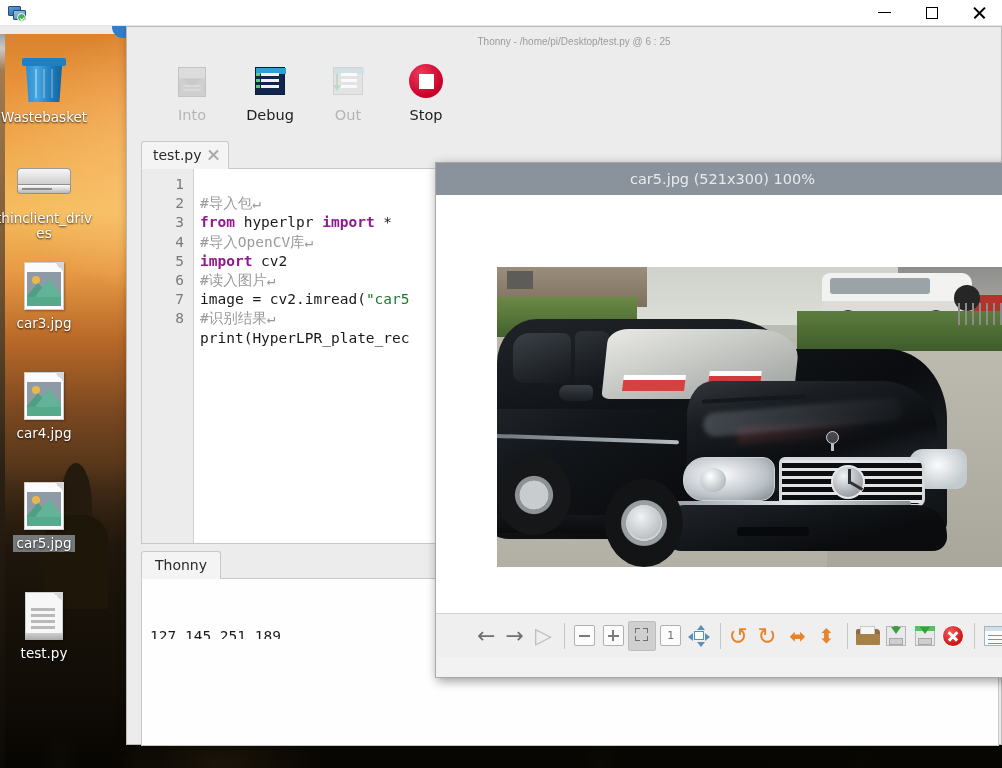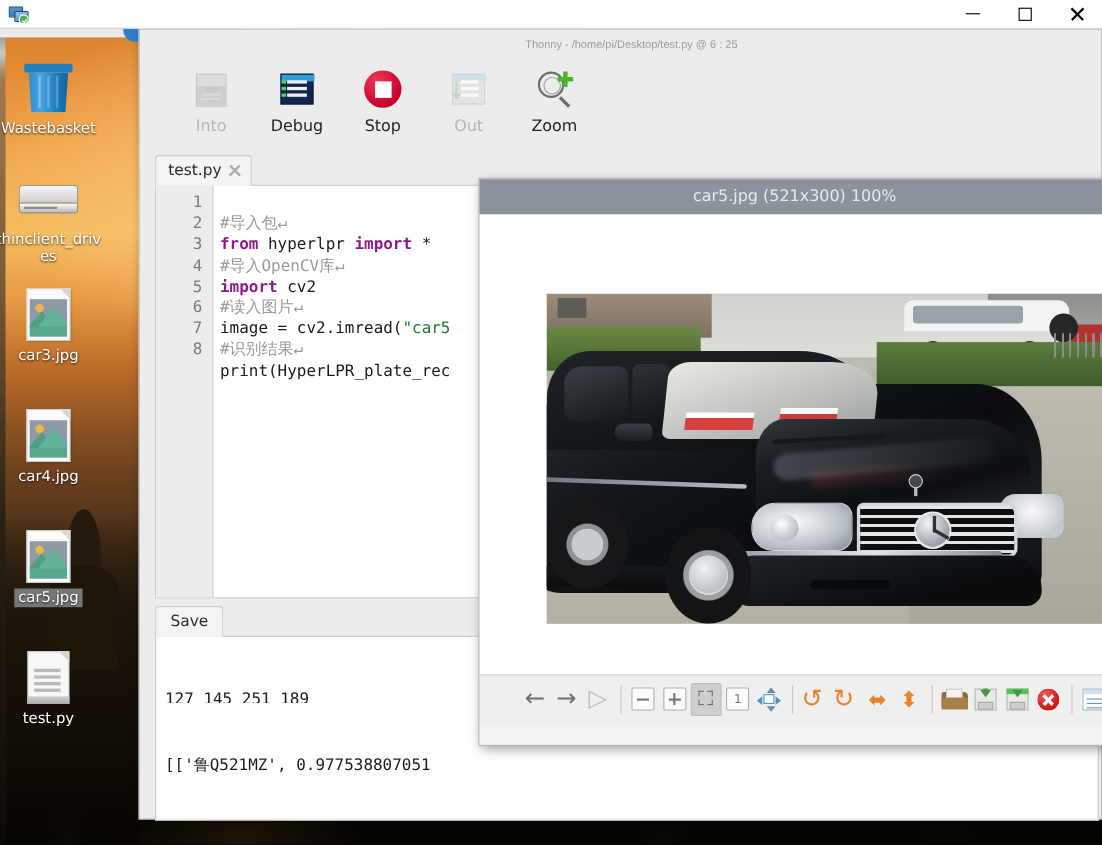--- a/index.html
+++ b/index.html
@@ -683,45 +683,37 @@
           <div class="tb-ico i-dbg">
             <div class="win"></div>
               <div class="rows"></div>
               <div class="marks"></div>
           </div>
           <span class="tb-lbl">Debug</span>
         </div>
 
 
 
-        <div class="tb-item">
-          <div class="tb-ico i-stop">
-            <div class="circ"></div>
-              <div class="sq"></div>
-          </div>
-          <span class="tb-lbl">Stop</span>
-        </div>
-
         <div class="tb-item disabled">
           <div class="tb-ico i-step">
             <div class="win"></div>
               <div class="rows"></div>
               <div class="ar"></div>
           </div>
           <span class="tb-lbl">Out</span>
         </div>
 
         <div class="tb-item">
-          <div class="tb-ico i-zoom">
-            <div class="lens"></div>
-              <div class="hdl"></div>
-              <div class="pl"></div>
-          </div>
-          <span class="tb-lbl">Zoom</span>
-        </div>
+          <div class="tb-ico i-stop">
+            <div class="circ"></div>
+              <div class="sq"></div>
+          </div>
+          <span class="tb-lbl">Stop</span>
+        </div>
+
 
 
       </div>
 
       <div class="ed-tabs">
         <div class="ed-tab">
           <span class="ed-tab-lbl">test.py</span>
           <span class="tab-x"></span>
         </div>
       </div>
@@ -731,27 +723,26 @@
         <div class="code">
 <div class="ln"><span class="cm">#导入包↵</span></div><div class="ln"><span class="kw">from</span> hyperlpr <span class="kw">import</span> *</div><div class="ln"><span class="cm">#导入OpenCV库↵</span></div><div class="ln"><span class="kw">import</span> cv2</div><div class="ln"><span class="cm">#读入图片↵</span></div><div class="ln">image = cv2.imread(<span class="str">"car5</span></div><div class="ln"><span class="cm">#识别结果↵</span></div><div class="ln">print(HyperLPR_plate_rec</div>
         </div>
         <div class="ed-vscroll">
           <div class="thumb"></div>
         </div>
       </div>
 
       <div class="sh-tabs">
         <div class="sh-tab">
-          <span class="sh-tab-lbl">Save</span>
+          <span class="sh-tab-lbl">Thonny</span>
         </div>
       </div>
 
       <div class="shell">
         <div class="clip">127 145 251 189</div>
-        <div class="row">[['鲁Q521MZ', 0.977538807051</div>
         
         
         
         
         
       </div>
     </div>
 
     <div class="viewer">
       <div class="viewer-title">car5.jpg (521x300) 100%</div>

